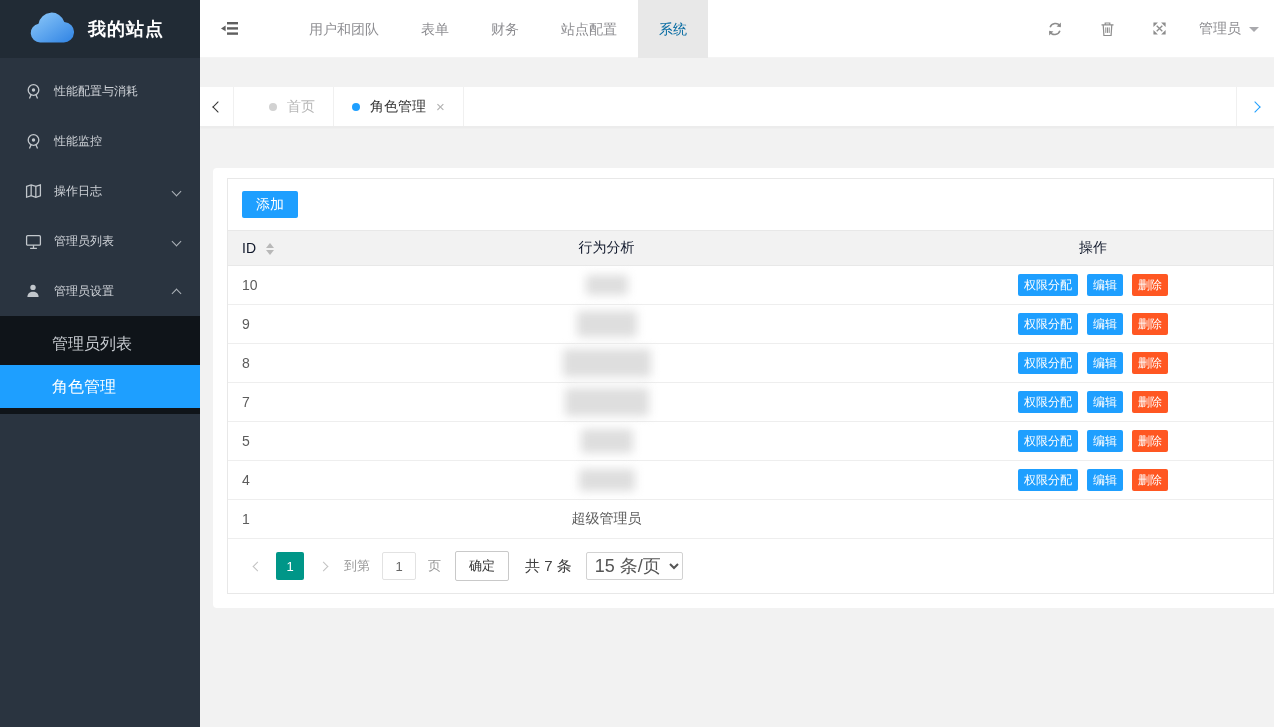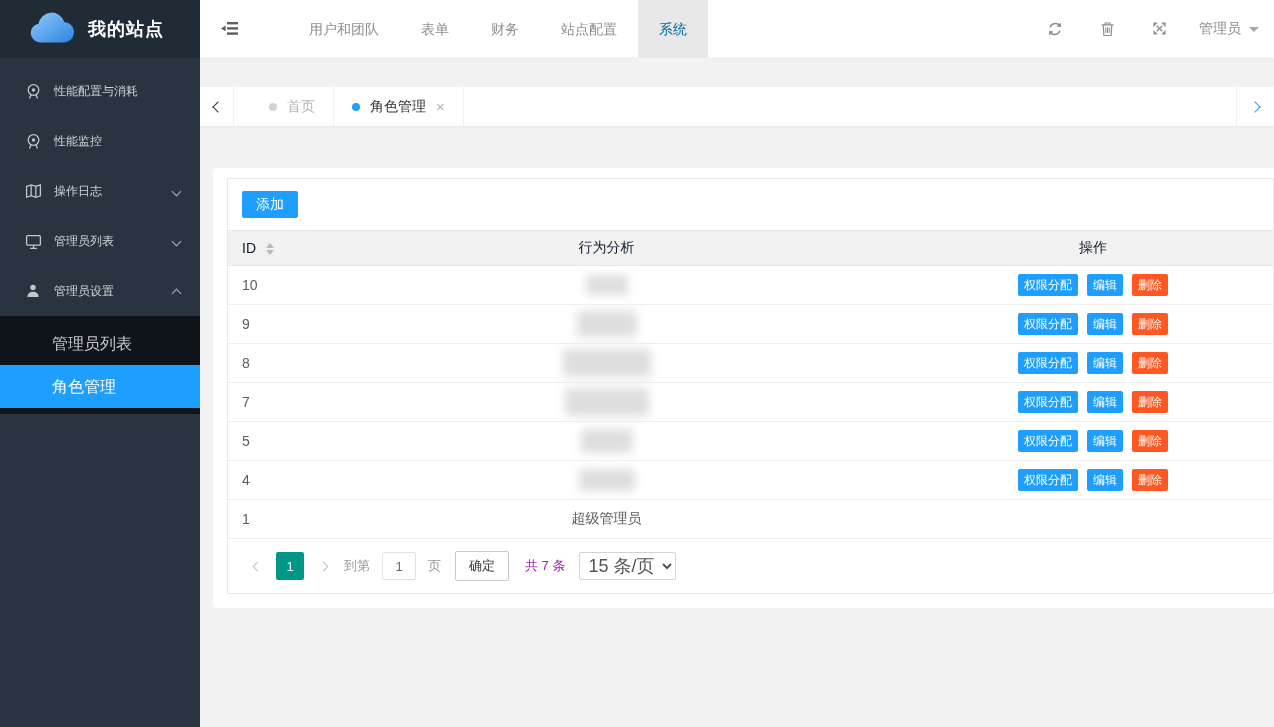--- a/index.html
+++ b/index.html
@@ -88,21 +88,21 @@
     border-left:1.5px solid #c2c2c2; border-bottom:1.5px solid #c2c2c2; transform:rotate(45deg); }
   .chev3.right::before { content:""; position:absolute; width:6px; height:6px; left:0; top:1px;
     border-right:1.5px solid #c2c2c2; border-top:1.5px solid #c2c2c2; transform:rotate(45deg); }
   .pg-current { width:28px; height:28px; background:#009688; color:#fff; display:flex; align-items:center;
     justify-content:center; border-radius:2px; margin:0 6px; font-size:13px; cursor:pointer; }
   .pg-text { margin:0 6px; font-size:13px; color:#999; }
   .pg-input { width:34px; height:28px; border:1px solid #e2e2e2; border-radius:2px; text-align:center;
     font-size:13px; color:#666; margin:0 6px; font-family:inherit; }
   .pg-confirm { height:30px; padding:0 13px; background:#fff; border:1px solid #c9c9c9; border-radius:2px;
     color:#333; font-size:13px; margin:0 8px; cursor:pointer; font-family:inherit; }
-  .pg-total { color:#a21caf; font-size:13px; margin:0 8px; }
+  .pg-total { color:#404040; font-size:15px; margin:0 8px; }
   .pg-size { height:28px; border:1px solid #d2d2d2; border-radius:2px; color:#555; font-size:18px;
     padding:0 4px; margin-left:6px; background:#fff; font-family:inherit; cursor:pointer; }
 </style>
 </head>
 <body>
 
 <div class="app">
 
   <aside class="sidebar">
     <div class="logo-bar">

